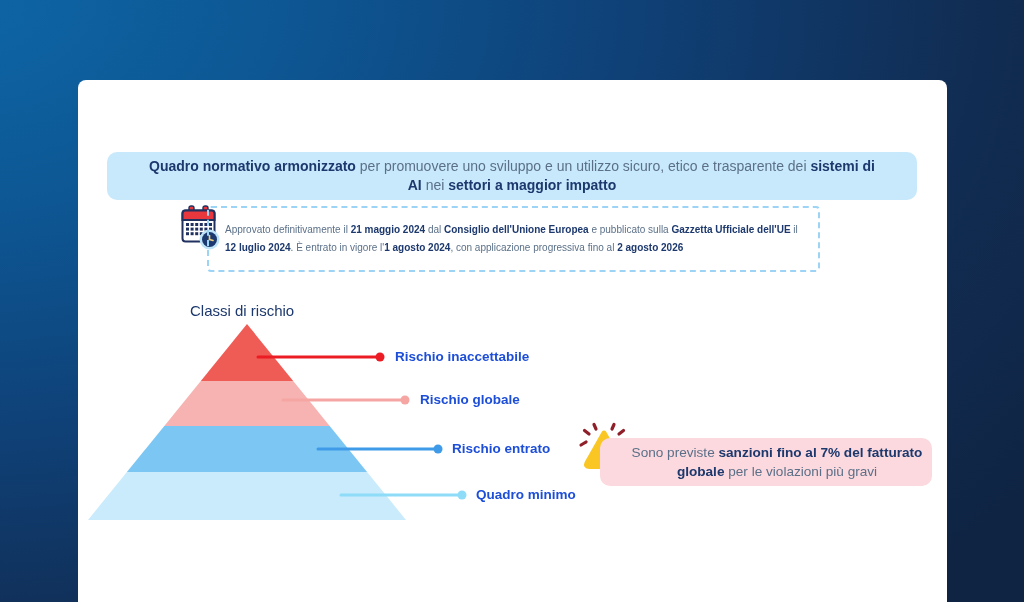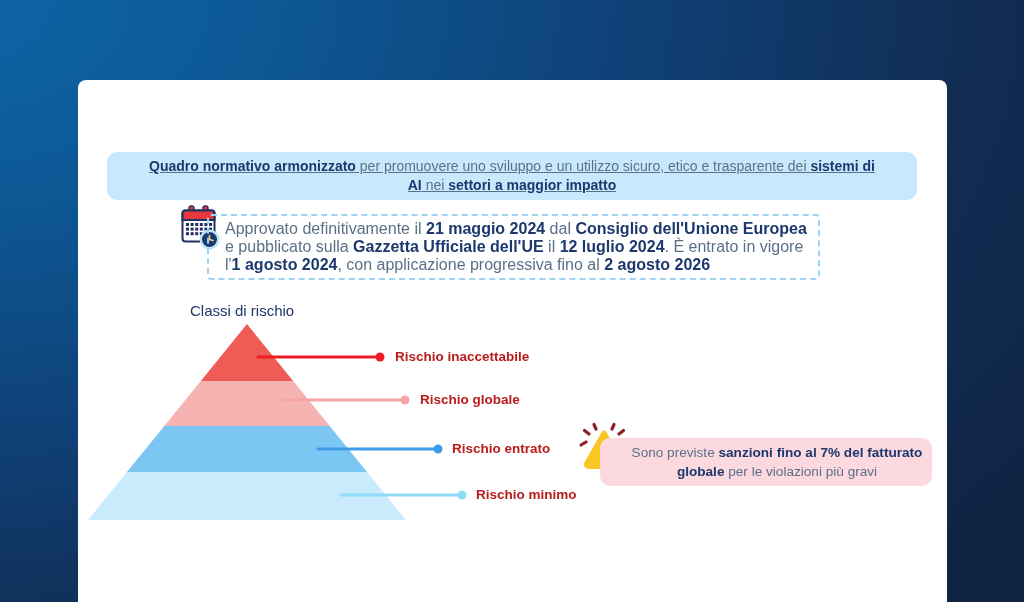--- a/index.html
+++ b/index.html
@@ -17,41 +17,40 @@
     background:#ffffff; border-radius:8px 8px 0 0;
   }
   .b { font-weight:700; color:#1c386d; }
 
   .banner {
     position:absolute; left:29px; top:72px; width:810px; height:48px;
     background:#c8e9fc; border-radius:10px;
     display:flex; align-items:center; justify-content:center;
     text-align:center; font-size:14px; line-height:19px; color:#5b7088;
     padding:0 40px;
-    text-decoration:underline;
   }
 
   .approval {
-    position:absolute; left:129px; top:134px; width:613px; height:66px;
+    position:absolute; left:129px; top:126px; width:613px; height:66px;
     border:2px dashed #9dd3f5; border-radius:4px;
     display:flex; align-items:center;
-    font-size:16px; line-height:18px; color:#5b7088;
+    font-size:10px; line-height:18px; color:#5b7088;
     padding:4px 10px 4px 16px; text-align:left;
   }
   .calendar-icon { position:absolute; left:103px; top:125px; width:40px; height:48px; }
 
   .pyramid-title {
     position:absolute; left:112px; top:222px;
     font-size:15px; font-weight:400; color:#1c386d;
   }
   .pyramid-svg { position:absolute; left:10px; top:244px; width:318px; height:196px; }
   .leader-svg { position:absolute; left:0; top:0; width:869px; height:522px; pointer-events:none; }
 
   .risk-label {
-    position:absolute; font-size:13.5px; font-weight:700; color:#b91c1c; white-space:nowrap;text-align:center;
+    position:absolute; font-size:13.5px; font-weight:700; color:#1d4ed8; white-space:nowrap;text-align:center;
   }
   .rl-1 { left:317px; top:269px; }
   .rl-2 { left:342px; top:312px; }
   .rl-3 { left:374px; top:361px; }
   .rl-4 { left:398px; top:407px; }
 
   .requirements {
     position:absolute; left:522px; top:257px; width:332px; height:89px;
     border:2px dashed #1c386d;
     display:flex; align-items:center; justify-content:center;
@@ -131,21 +130,21 @@
       </g>
       <circle cx="302" cy="277" r="4.5" fill="#ec1c24"></circle>
       <circle cx="327" cy="320" r="4.5" fill="#f5a6a3"></circle>
       <circle cx="360" cy="369" r="4.5" fill="#3f9be8"></circle>
       <circle cx="384" cy="415" r="4.5" fill="#8edcf8"></circle>
     </svg>
 
     <div class="risk-label rl-1">Rischio inaccettabile</div>
     <div class="risk-label rl-2">Rischio globale</div>
     <div class="risk-label rl-3">Rischio entrato</div>
-    <div class="risk-label rl-4">Rischio minimo</div>
+    <div class="risk-label rl-4">Quadro minimo</div>
 
 
     <svg class="warning-icon" viewBox="0 0 58 52">
       <g stroke="#8f2029" stroke-width="3.2" stroke-linecap="round">
         <line x1="10" y1="20" x2="5" y2="23"></line>
         <line x1="13" y1="12" x2="8.5" y2="8.5"></line>
         <line x1="20" y1="7" x2="18" y2="2.5"></line>
         <line x1="46" y1="20" x2="51" y2="23"></line>
         <line x1="43" y1="12" x2="47.5" y2="8.5"></line>
         <line x1="36" y1="7" x2="38" y2="2.5"></line>

